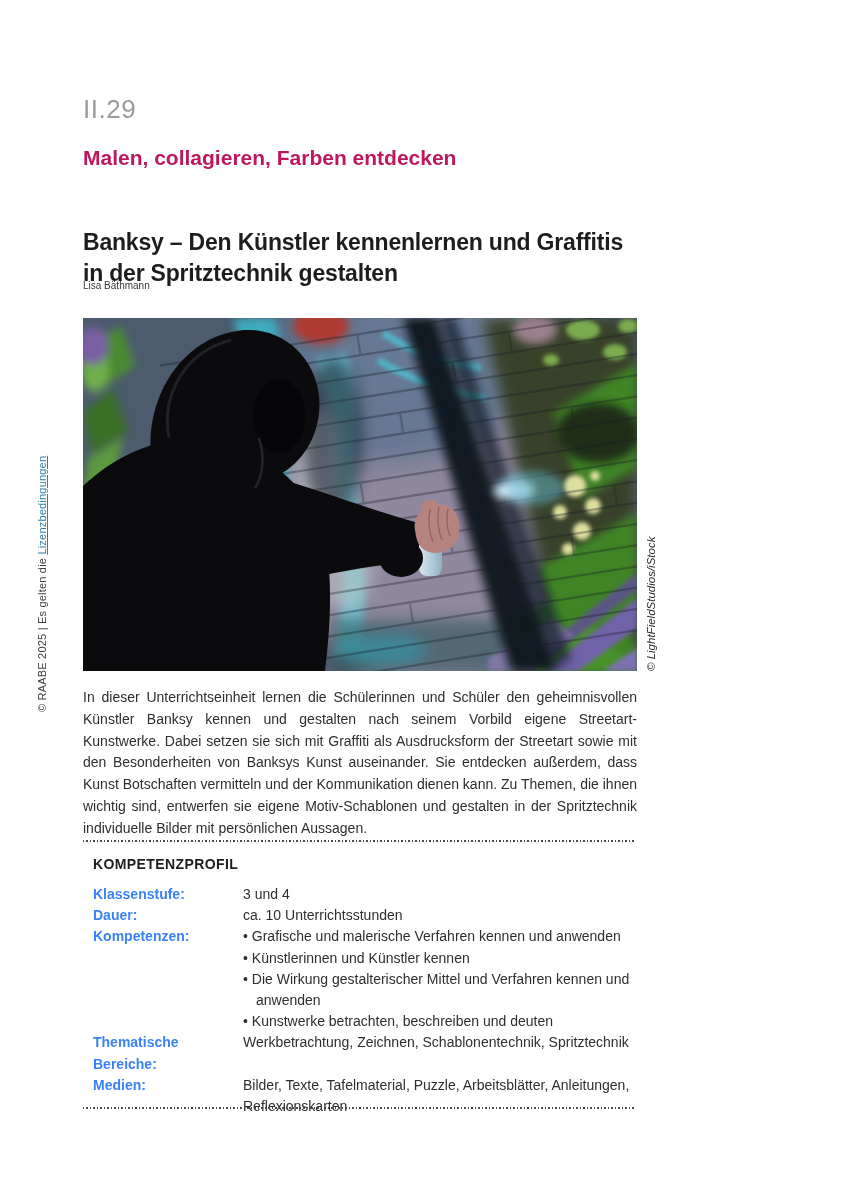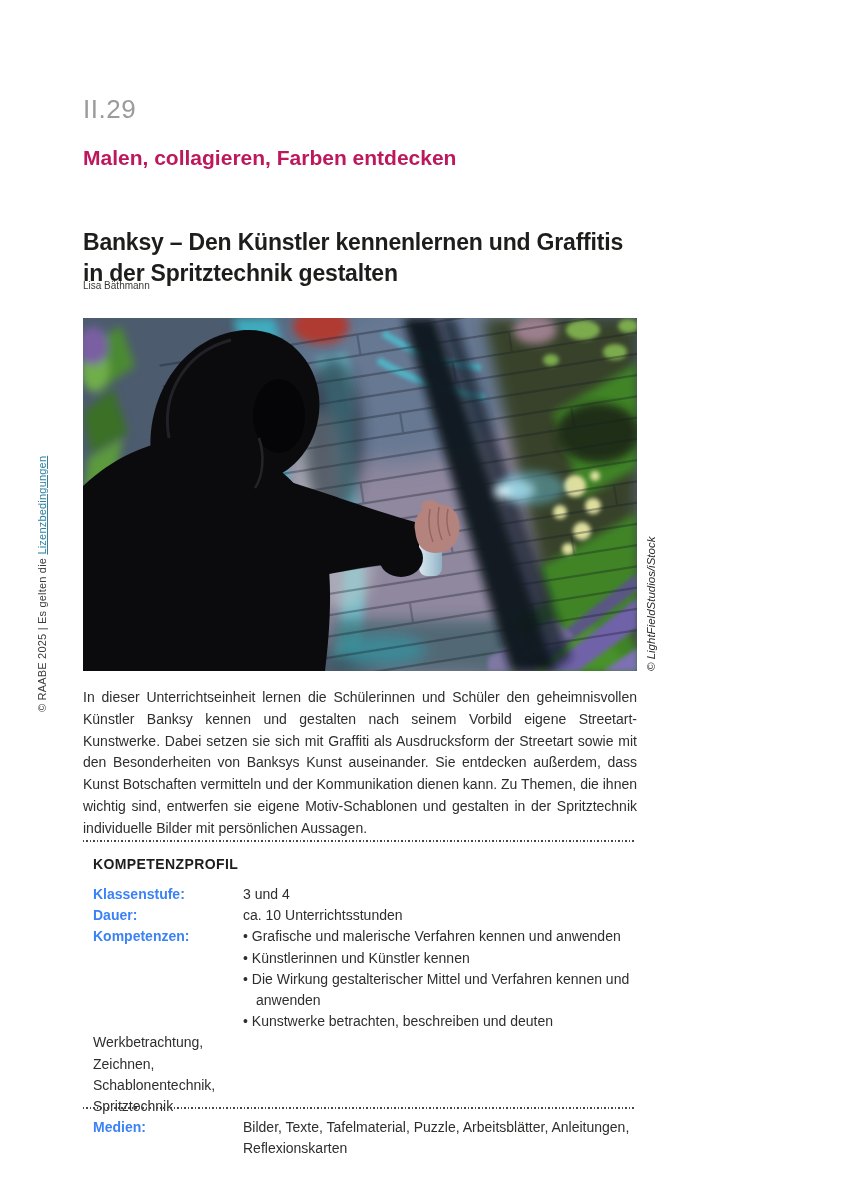--- a/index.html
+++ b/index.html
@@ -236,20 +236,21 @@
       <div class="profile-row">
         <div class="profile-label">Kompetenzen:</div>
         <div class="profile-value">
           <div class="bullet-item"><span class="bullet">• </span><span>Grafische und malerische Verfahren kennen und anwenden</span></div>
           <div class="bullet-item"><span class="bullet">• </span><span>Künstlerinnen und Künstler kennen</span></div>
           <div class="bullet-item"><span class="bullet">• </span><span>Die Wirkung gestalterischer Mittel und Verfahren kennen und anwenden</span></div>
           <div class="bullet-item"><span class="bullet">• </span><span>Kunstwerke betrachten, beschreiben und deuten</span></div>
         </div>
       </div>
       <div class="profile-row">
+        <div class="profile-label">Thematische Bereiche:</div>
         <div class="profile-value">Werkbetrachtung, Zeichnen, Schablonentechnik, Spritztechnik</div>
       </div>
       <div class="profile-row">
         <div class="profile-label">Medien:</div>
         <div class="profile-value">Bilder, Texte, Tafelmaterial, Puzzle, Arbeitsblätter, Anleitungen, Reflexionskarten</div>
       </div>
     </div>
 
   <div class="dotted-rule rule-bottom"></div>
 

